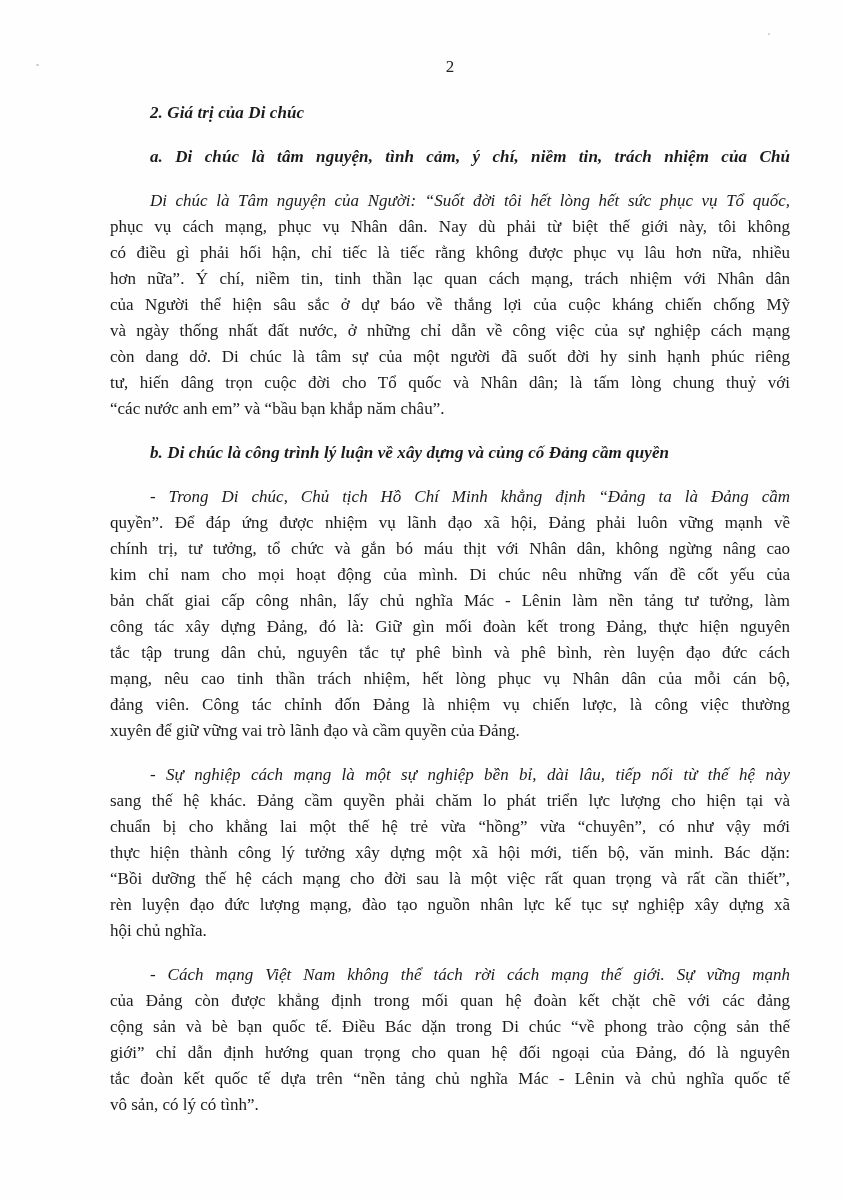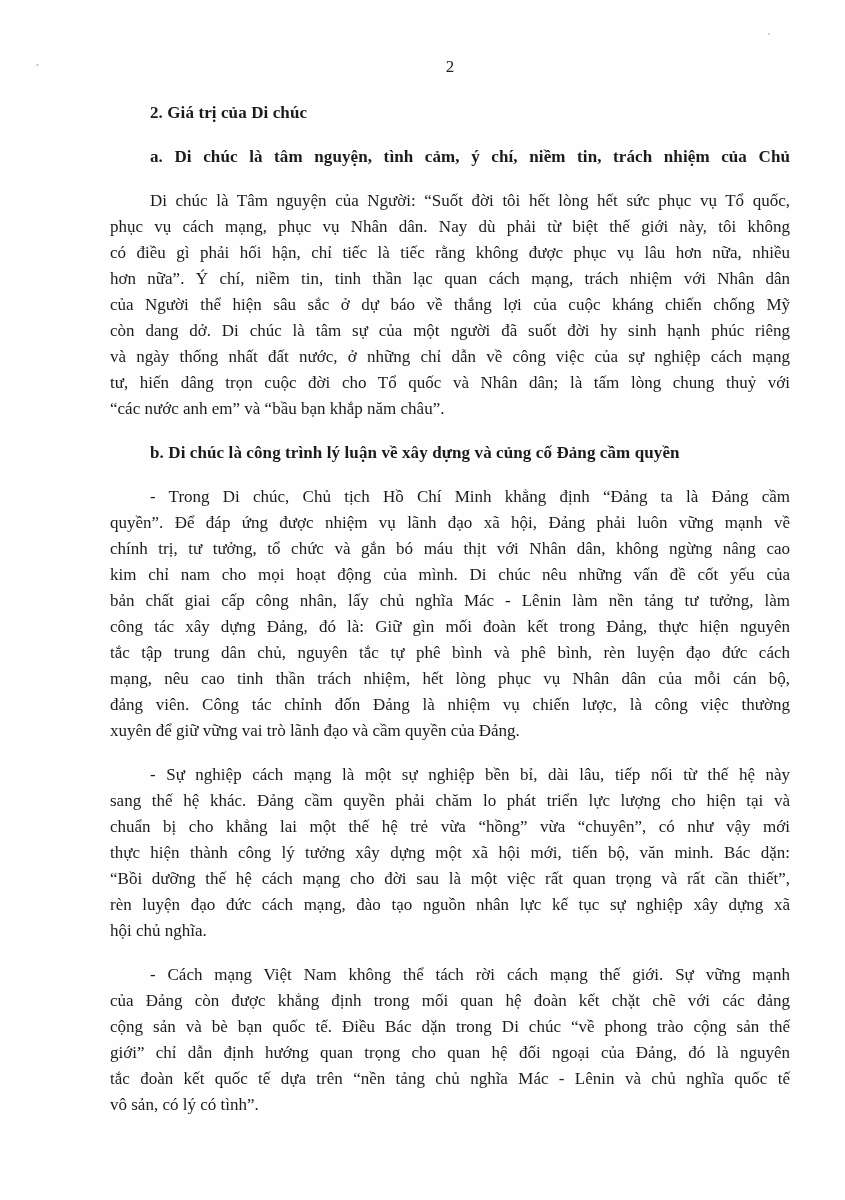--- a/index.html
+++ b/index.html
@@ -44,20 +44,21 @@
     line-height: 26px;
     white-space: nowrap;
     overflow: visible;
   }
   .heading .line {
     font-weight: bold;
     letter-spacing: 0.1px;
   }
   .line.first {
     text-indent: 40px;
+    font-style: italic;
   }
   .line.just {
     text-align: justify;
     text-align-last: justify;
     white-space: normal;
   }
   .speck {
     position: absolute;
     border-radius: 50%;
     background: #c9c9c9;
@@ -81,22 +82,22 @@
         </div>
         <div class="block heading">
           <div class="line first just">a. Di chúc là tâm nguyện, tình cảm, ý chí, niềm tin, trách nhiệm của Chủ</div>
         </div>
         <div class="block paragraph">
           <div class="line first just">Di chúc là Tâm nguyện của Người: “Suốt đời tôi hết lòng hết sức phục vụ Tổ quốc,</div>
           <div class="line just">phục vụ cách mạng, phục vụ Nhân dân. Nay dù phải từ biệt thế giới này, tôi không</div>
           <div class="line just">có điều gì phải hối hận, chỉ tiếc là tiếc rằng không được phục vụ lâu hơn nữa, nhiều</div>
           <div class="line just">hơn nữa”. Ý chí, niềm tin, tinh thần lạc quan cách mạng, trách nhiệm với Nhân dân</div>
           <div class="line just">của Người thể hiện sâu sắc ở dự báo về thắng lợi của cuộc kháng chiến chống Mỹ</div>
+          <div class="line just">và ngày thống nhất đất nước, ở những chỉ dẫn về công việc của sự nghiệp cách mạng</div>
           <div class="line just">còn dang dở. Di chúc là tâm sự của một người đã suốt đời hy sinh hạnh phúc riêng</div>
-          <div class="line just">và ngày thống nhất đất nước, ở những chỉ dẫn về công việc của sự nghiệp cách mạng</div>
           <div class="line just">tư, hiến dâng trọn cuộc đời cho Tổ quốc và Nhân dân; là tấm lòng chung thuỷ với</div>
           <div class="line">“các nước anh em” và “bầu bạn khắp năm châu”.</div>
         </div>
         <div class="block heading">
           <div class="line first">b. Di chúc là công trình lý luận về xây dựng và củng cố Đảng cầm quyền</div>
         </div>
         <div class="block paragraph">
           <div class="line first just">- Trong Di chúc, Chủ tịch Hồ Chí Minh khẳng định “Đảng ta là Đảng cầm</div>
           <div class="line just">quyền”. Để đáp ứng được nhiệm vụ lãnh đạo xã hội, Đảng phải luôn vững mạnh về</div>
           <div class="line just">chính trị, tư tưởng, tổ chức và gắn bó máu thịt với Nhân dân, không ngừng nâng cao</div>
@@ -107,21 +108,21 @@
           <div class="line just">mạng, nêu cao tinh thần trách nhiệm, hết lòng phục vụ Nhân dân của mỗi cán bộ,</div>
           <div class="line just">đảng viên. Công tác chỉnh đốn Đảng là nhiệm vụ chiến lược, là công việc thường</div>
           <div class="line">xuyên để giữ vững vai trò lãnh đạo và cầm quyền của Đảng.</div>
         </div>
         <div class="block paragraph">
           <div class="line first just">- Sự nghiệp cách mạng là một sự nghiệp bền bỉ, dài lâu, tiếp nối từ thế hệ này</div>
           <div class="line just">sang thế hệ khác. Đảng cầm quyền phải chăm lo phát triển lực lượng cho hiện tại và</div>
           <div class="line just">chuẩn bị cho khẳng lai một thế hệ trẻ vừa “hồng” vừa “chuyên”, có như vậy mới</div>
           <div class="line just">thực hiện thành công lý tưởng xây dựng một xã hội mới, tiến bộ, văn minh. Bác dặn:</div>
           <div class="line just">“Bồi dưỡng thế hệ cách mạng cho đời sau là một việc rất quan trọng và rất cần thiết”,</div>
-          <div class="line just">rèn luyện đạo đức cách mạng, đào tạo nguồn nhân lực kế tục sự nghiệp xây dựng xã</div>
+          <div class="line just">rèn luyện đạo đức lượng mạng, đào tạo nguồn nhân lực kế tục sự nghiệp xây dựng xã</div>
           <div class="line">hội chủ nghĩa.</div>
         </div>
         <div class="block paragraph">
           <div class="line first just">- Cách mạng Việt Nam không thể tách rời cách mạng thế giới. Sự vững mạnh</div>
           <div class="line just">của Đảng còn được khẳng định trong mối quan hệ đoàn kết chặt chẽ với các đảng</div>
           <div class="line just">cộng sản và bè bạn quốc tế. Điều Bác dặn trong Di chúc “về phong trào cộng sản thế</div>
           <div class="line just">giới” chỉ dẫn định hướng quan trọng cho quan hệ đối ngoại của Đảng, đó là nguyên</div>
           <div class="line just">tắc đoàn kết quốc tế dựa trên “nền tảng chủ nghĩa Mác - Lênin và chủ nghĩa quốc tế</div>
           <div class="line">vô sản, có lý có tình”.</div>
         </div>

